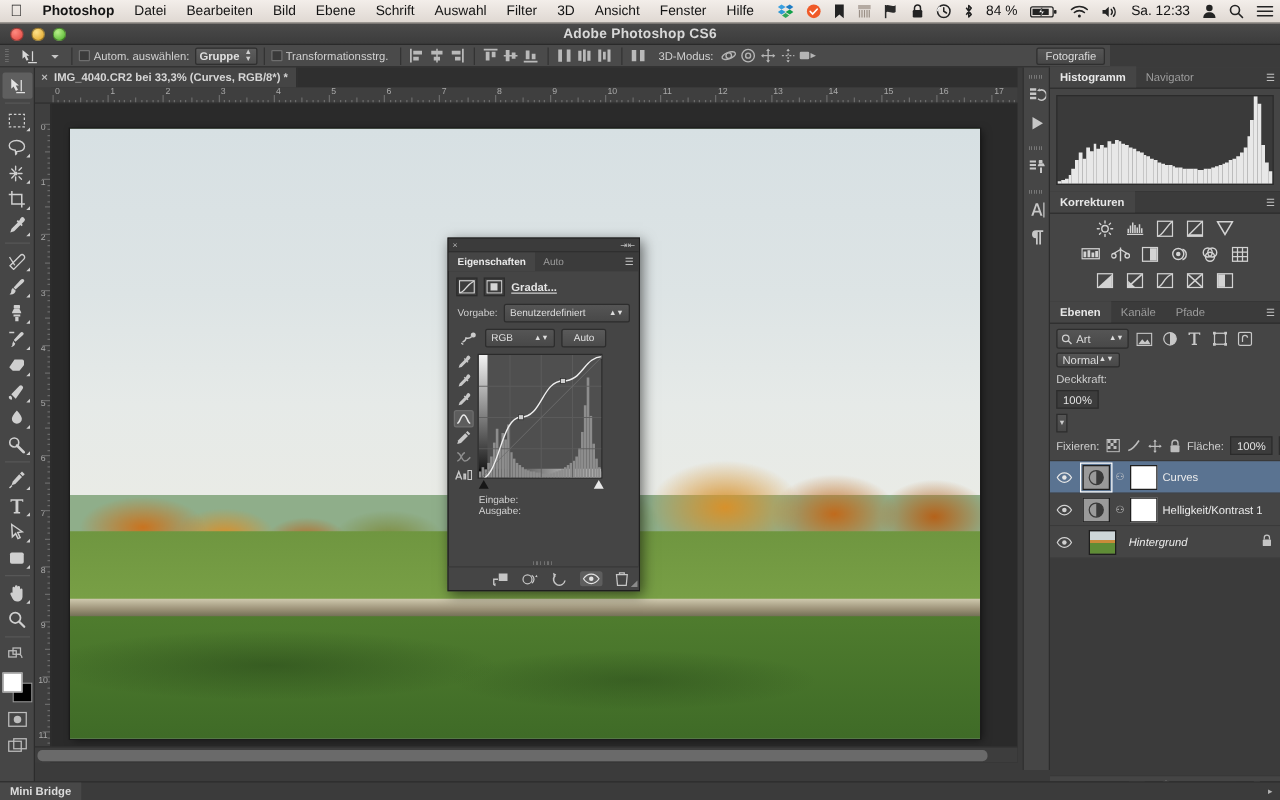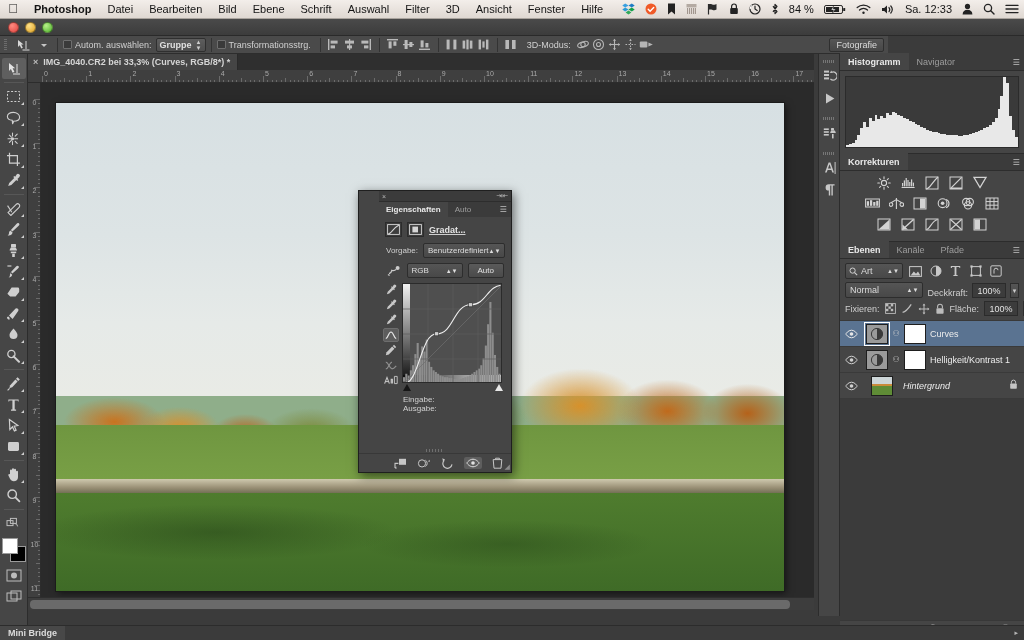--- a/index.html
+++ b/index.html
@@ -202,21 +202,21 @@
   }
 
   .lay-row1 { display:flex; align-items:center; gap:5px; padding:4px 5px 3px; }
   .filt-sel {
     height:16px; width:58px; background:linear-gradient(#555,#484848);
     border:1px solid #2d2d2d; border-radius:2px; display:flex; align-items:center;
     padding:0 3px; gap:3px; font-size:9px; color:#dcdcdc;
   }
   .filt-sel .arr { margin-left:auto; font-size:6px; }
   .lay-ic { width:15px; height:15px; display:flex; align-items:center; justify-content:center; color:#cacaca; }
-  .lay-row2 { display:flex; align-items:flex-end; gap:4px; padding:0 5px 3px; }
+  .lay-row2 { display:flex; align-items:flex-start; gap:4px; padding:0 5px 3px;flex-direction:column; }
   .blend-sel {
     height:16px; flex:1; background:linear-gradient(#555,#484848);
     border:1px solid #2d2d2d; border-radius:2px; display:flex; align-items:center;
     padding:0 4px; font-size:9px; color:#dcdcdc;
   }
   .blend-sel .arr { margin-left:auto; font-size:6px; }
   .num-field {
     height:15px; min-width:34px; background:#3c3c3c; border:1px solid #2b2b2b;
     display:flex; align-items:center; justify-content:center; font-size:9px; color:#e2e2e2;
   }
@@ -246,21 +246,21 @@
 
   .pan-foot {
     height:19px; background:#454545; border-top:1px solid #383838;
     display:flex; align-items:center; justify-content:center; gap:11px;
   }
   .foot-ic { color:#c6c6c6; font-size:10px; display:flex; align-items:center; }
 
   
   .curves {
     position:absolute; left:358px; top:190px; width:154px; height:283px;
-    background:#454545; border:1px solid #1f1f1f; box-shadow:2px 3px 10px rgba(0,0,0,.55);padding-left:20px;
+    background:#454545; border:1px solid #1f1f1f; box-shadow:2px 3px 10px rgba(0,0,0,.55);
   }
   .cv-bar {
     height:11px; background:#3b3b3b; display:flex; align-items:center;
     justify-content:space-between; padding:0 3px; font-size:7px; color:#b9b9b9;
     border-bottom:1px solid #2d2d2d;
   }
   .cv-tabs { height:15px; background:#3b3b3b; display:flex; align-items:flex-end; position:relative; }
   .cv-tab { height:15px; padding:0 7px; display:flex; align-items:center; font-size:8px; color:#9d9d9d; }
   .cv-tab.on { background:#454545; color:#e9e9e9; font-weight:bold; }
   .cv-head { display:flex; align-items:center; gap:5px; padding:5px 6px 4px;text-decoration:underline; }
@@ -461,20 +461,21 @@
         </svg>
     </div>
   </div>
 
   <div class="titlebar">
     <div class="traffic">
       <div class="tl r"></div>
       <div class="tl y"></div>
       <div class="tl g"></div>
     </div>
+    <div class="wt">Adobe Photoshop CS6</div>
   </div>
 
   <div class="optbar">
     <div class="grip">
         <i></i>
       </div>
     <div class="tool-chip">
       <svg width="14" height="14" viewBox="0 0 14 14">
           <path d="M2 2l0 7 1.7-1.7 1.6 3.3 1.5-0.8-1.6-3.2H7.6z" fill="#d8d8d8"></path>
           <g stroke="#d8d8d8" stroke-width="1">

